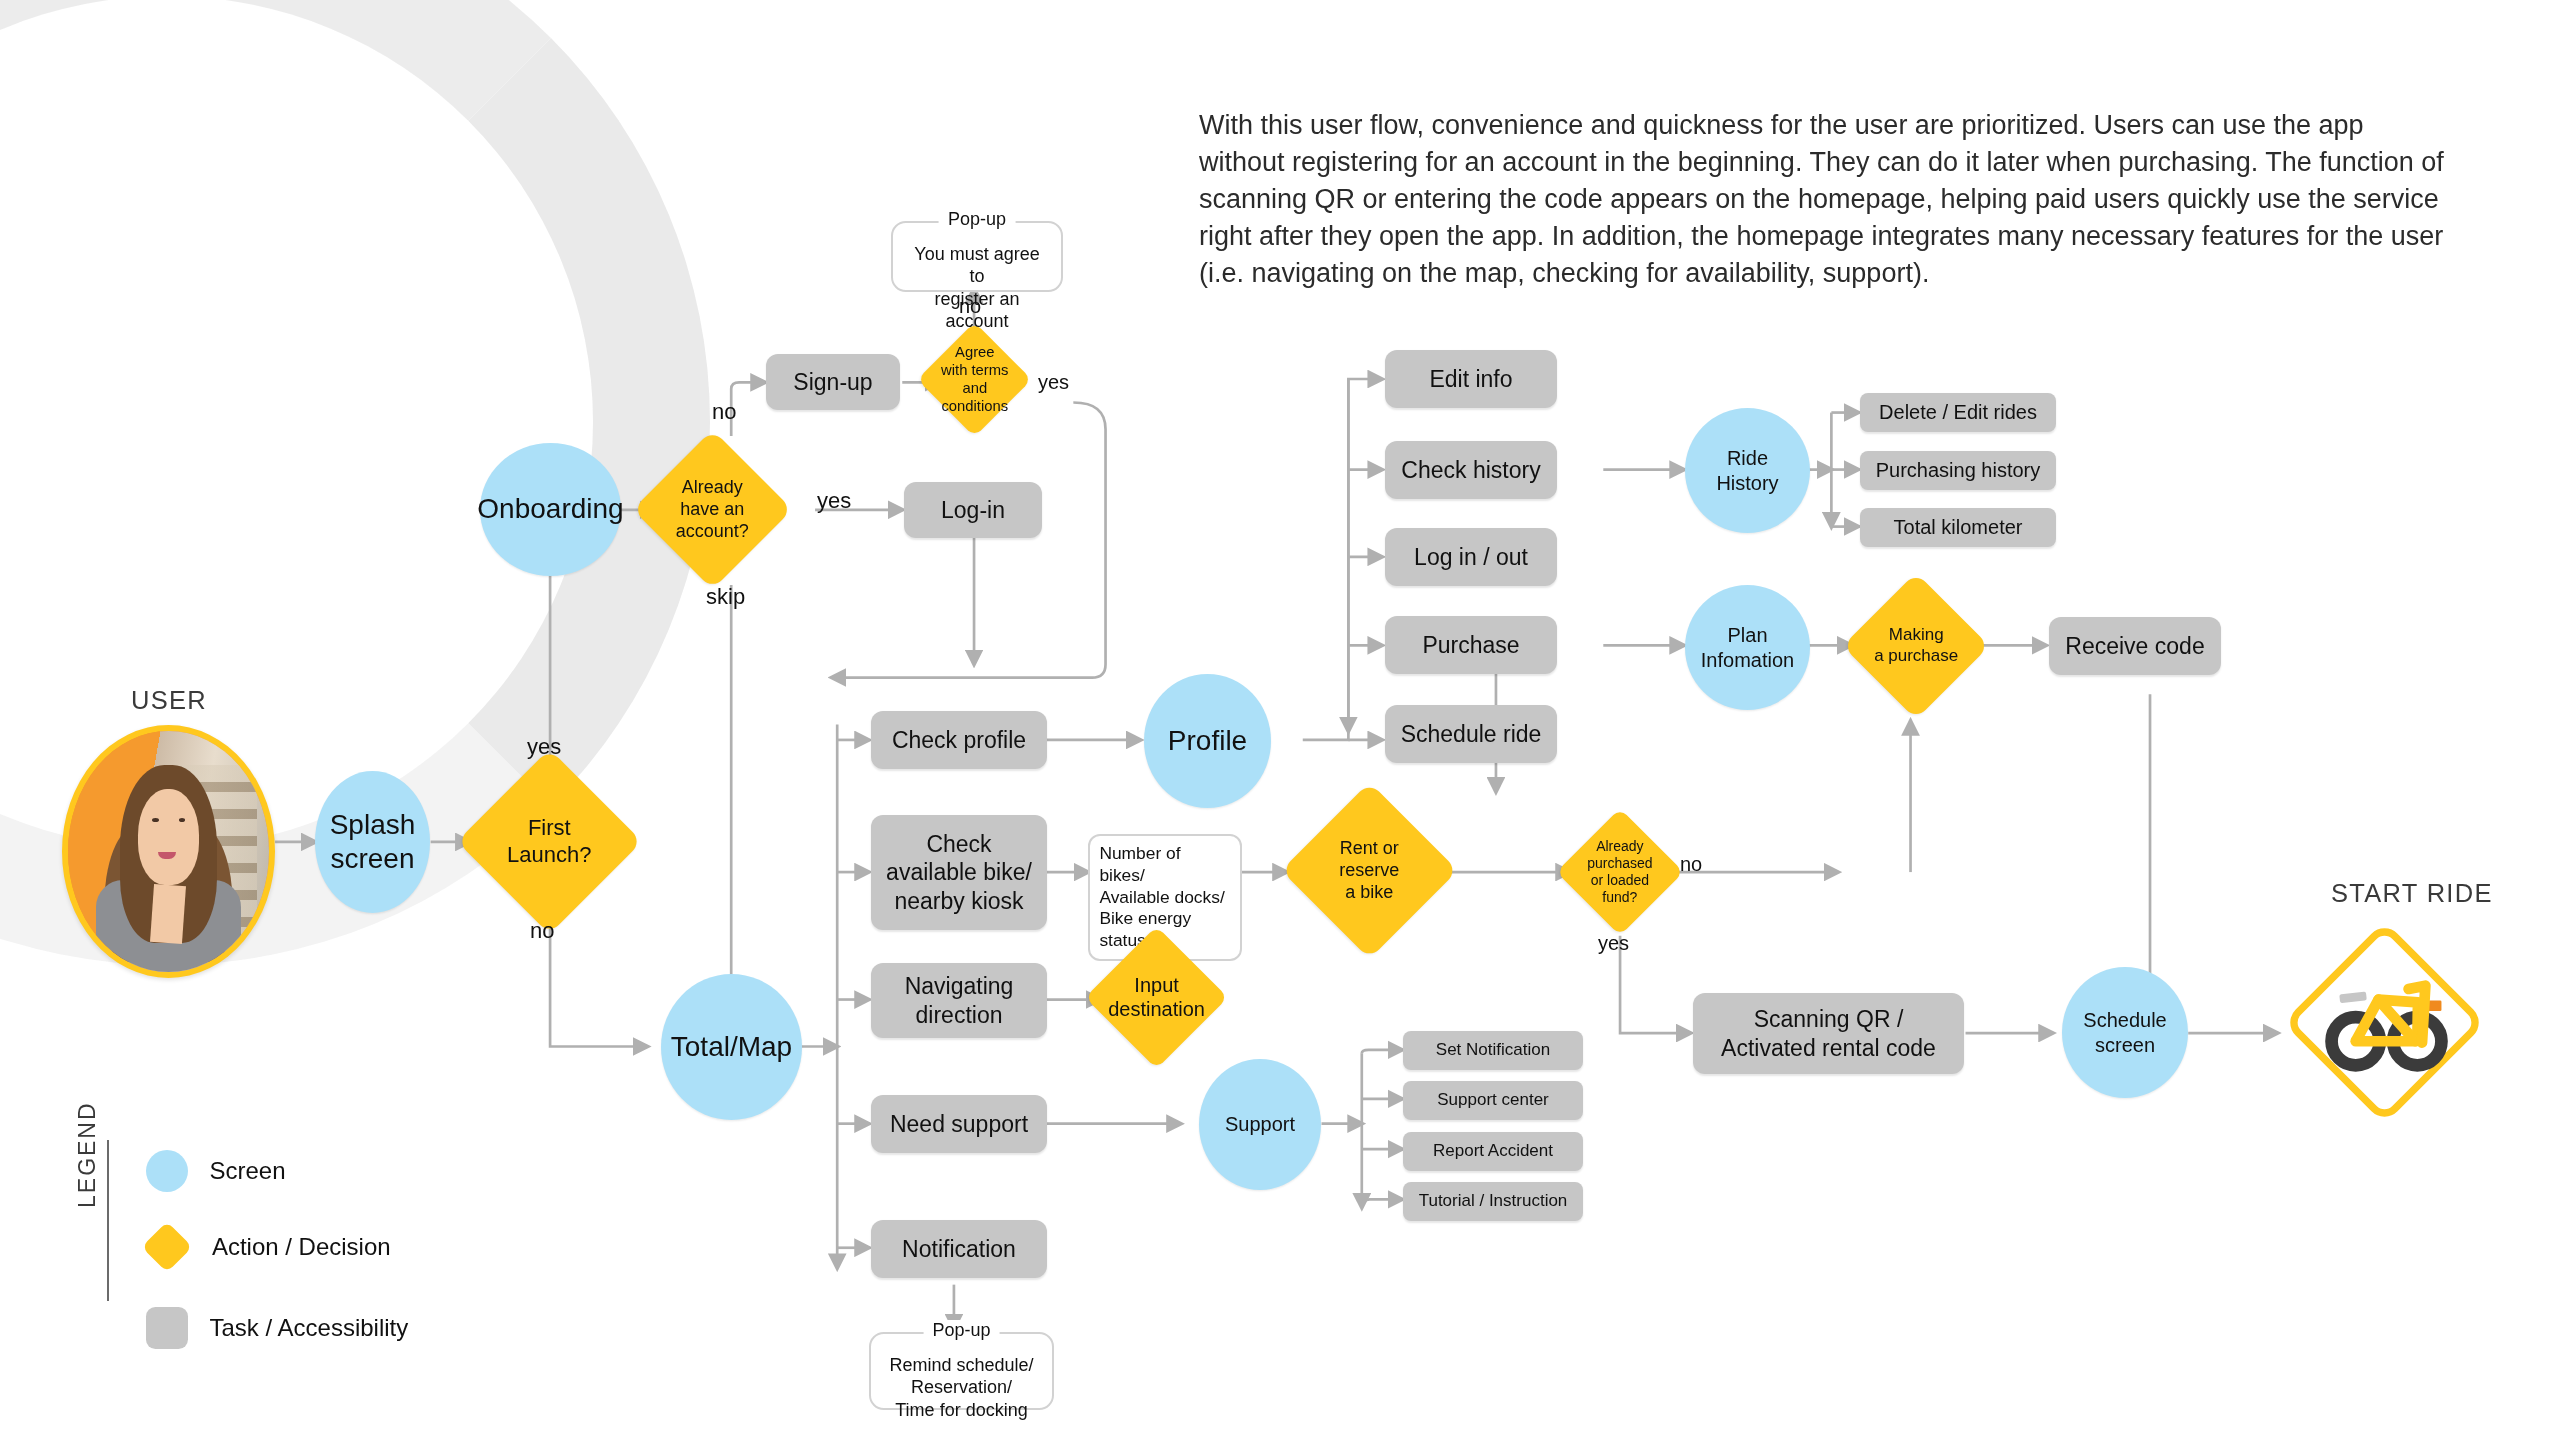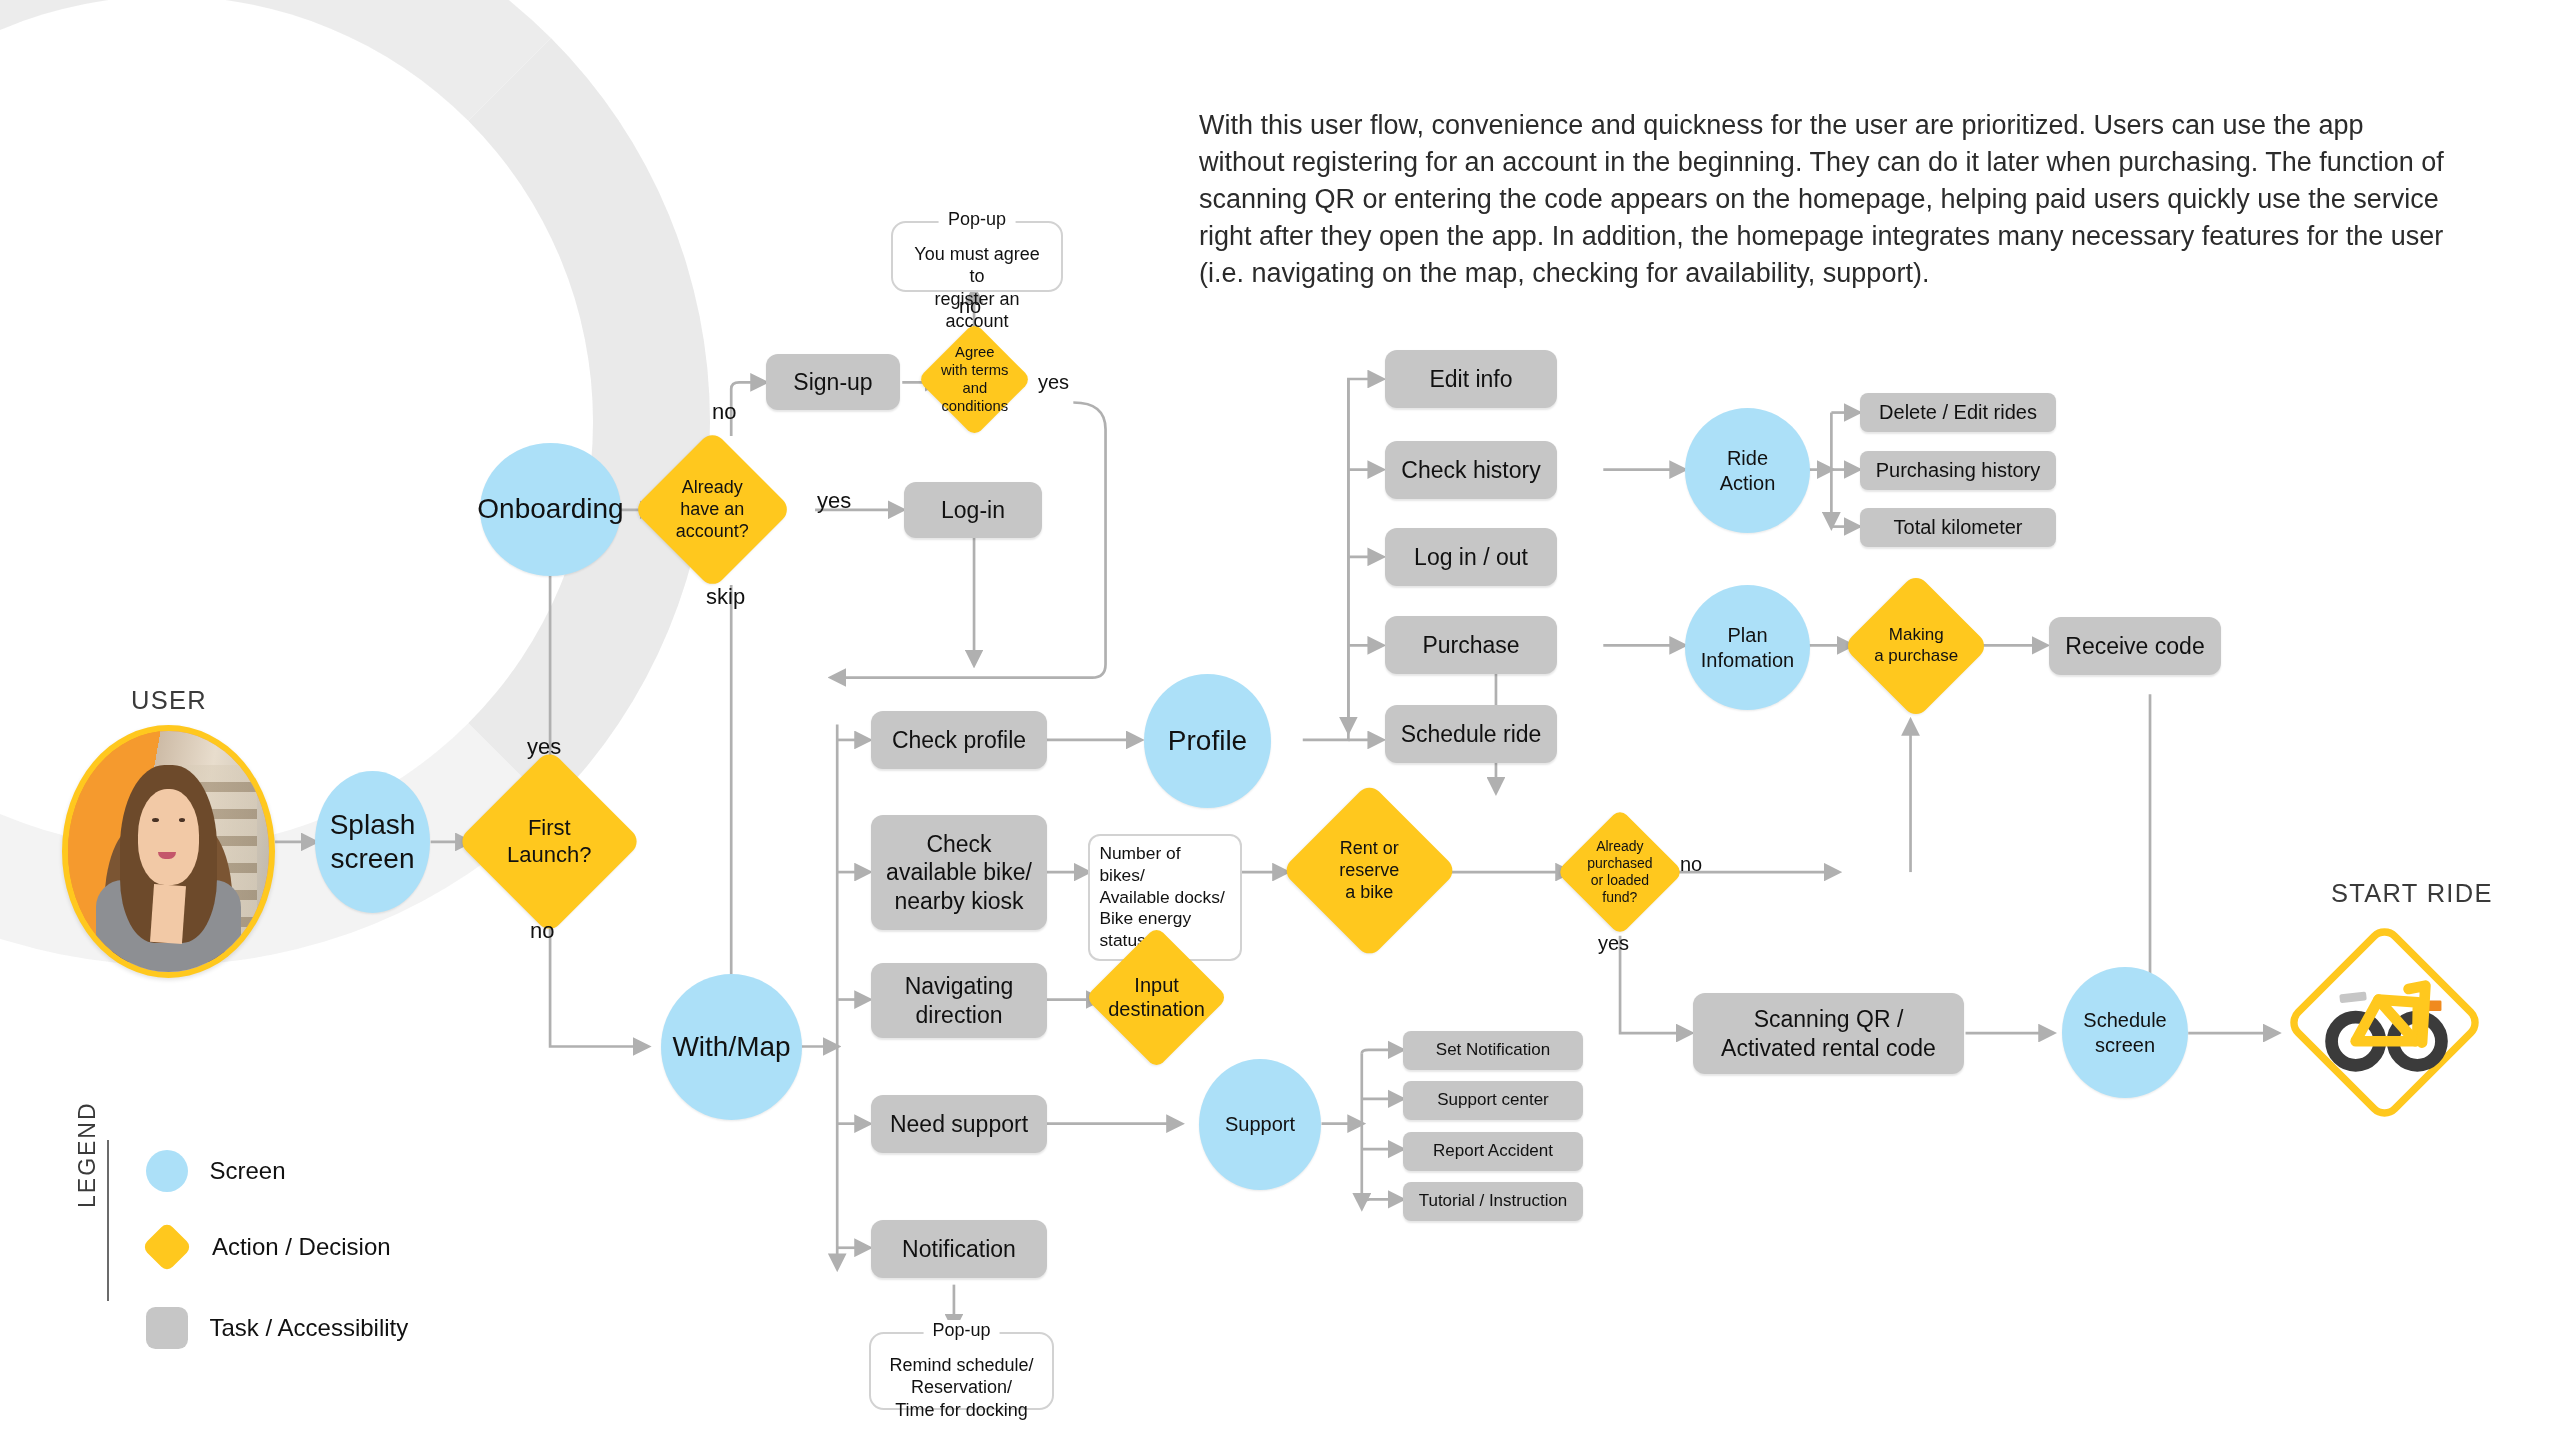--- a/index.html
+++ b/index.html
@@ -279,21 +279,21 @@
 
   <div class="popup" style="position:absolute;left:891px;top:221px;width:168px;height:67px;">
     <div class="pu-title">Pop-up</div>
     <div class="pu-body" style="text-align:center;">
       <div>You must agree to</div>
       <div>register an account</div>
     </div>
   </div>
 
   <div class="node screen" style="left:661px;top:974px;width:141px;height:146px;">
-    <span>With/Map</span>
+    <span>Total/Map</span>
   </div>
 
   <div class="node task" style="left:871px;top:711px;width:176px;height:58px;">
     <span>Check profile</span>
   </div>
 
   <div class="node task" style="left:871px;top:815px;width:176px;height:115px;">
     <span>
       <span>Check</span>
       <span>available bike/</span>
@@ -379,21 +379,21 @@
   <div class="node task" style="left:1385px;top:616px;width:172px;height:58px;">
     <span>Purchase</span>
   </div>
   <div class="node task" style="left:1385px;top:705px;width:172px;height:58px;">
     <span>Schedule ride</span>
   </div>
 
   <div class="node screen sm" style="left:1685px;top:408px;width:125px;height:125px;">
     <span>
       <span>Ride</span>
-      <span>Action</span>
+      <span>History</span>
     </span>
   </div>
   <div class="node task small" style="left:1860px;top:393px;width:196px;height:39px;">
     <span style="font-size:20px">Delete / Edit rides</span>
   </div>
   <div class="node task small" style="left:1860px;top:451px;width:196px;height:39px;">
     <span style="font-size:20px">Purchasing history</span>
   </div>
   <div class="node task small" style="left:1860px;top:508px;width:196px;height:39px;">
     <span style="font-size:20px">Total kilometer</span>

